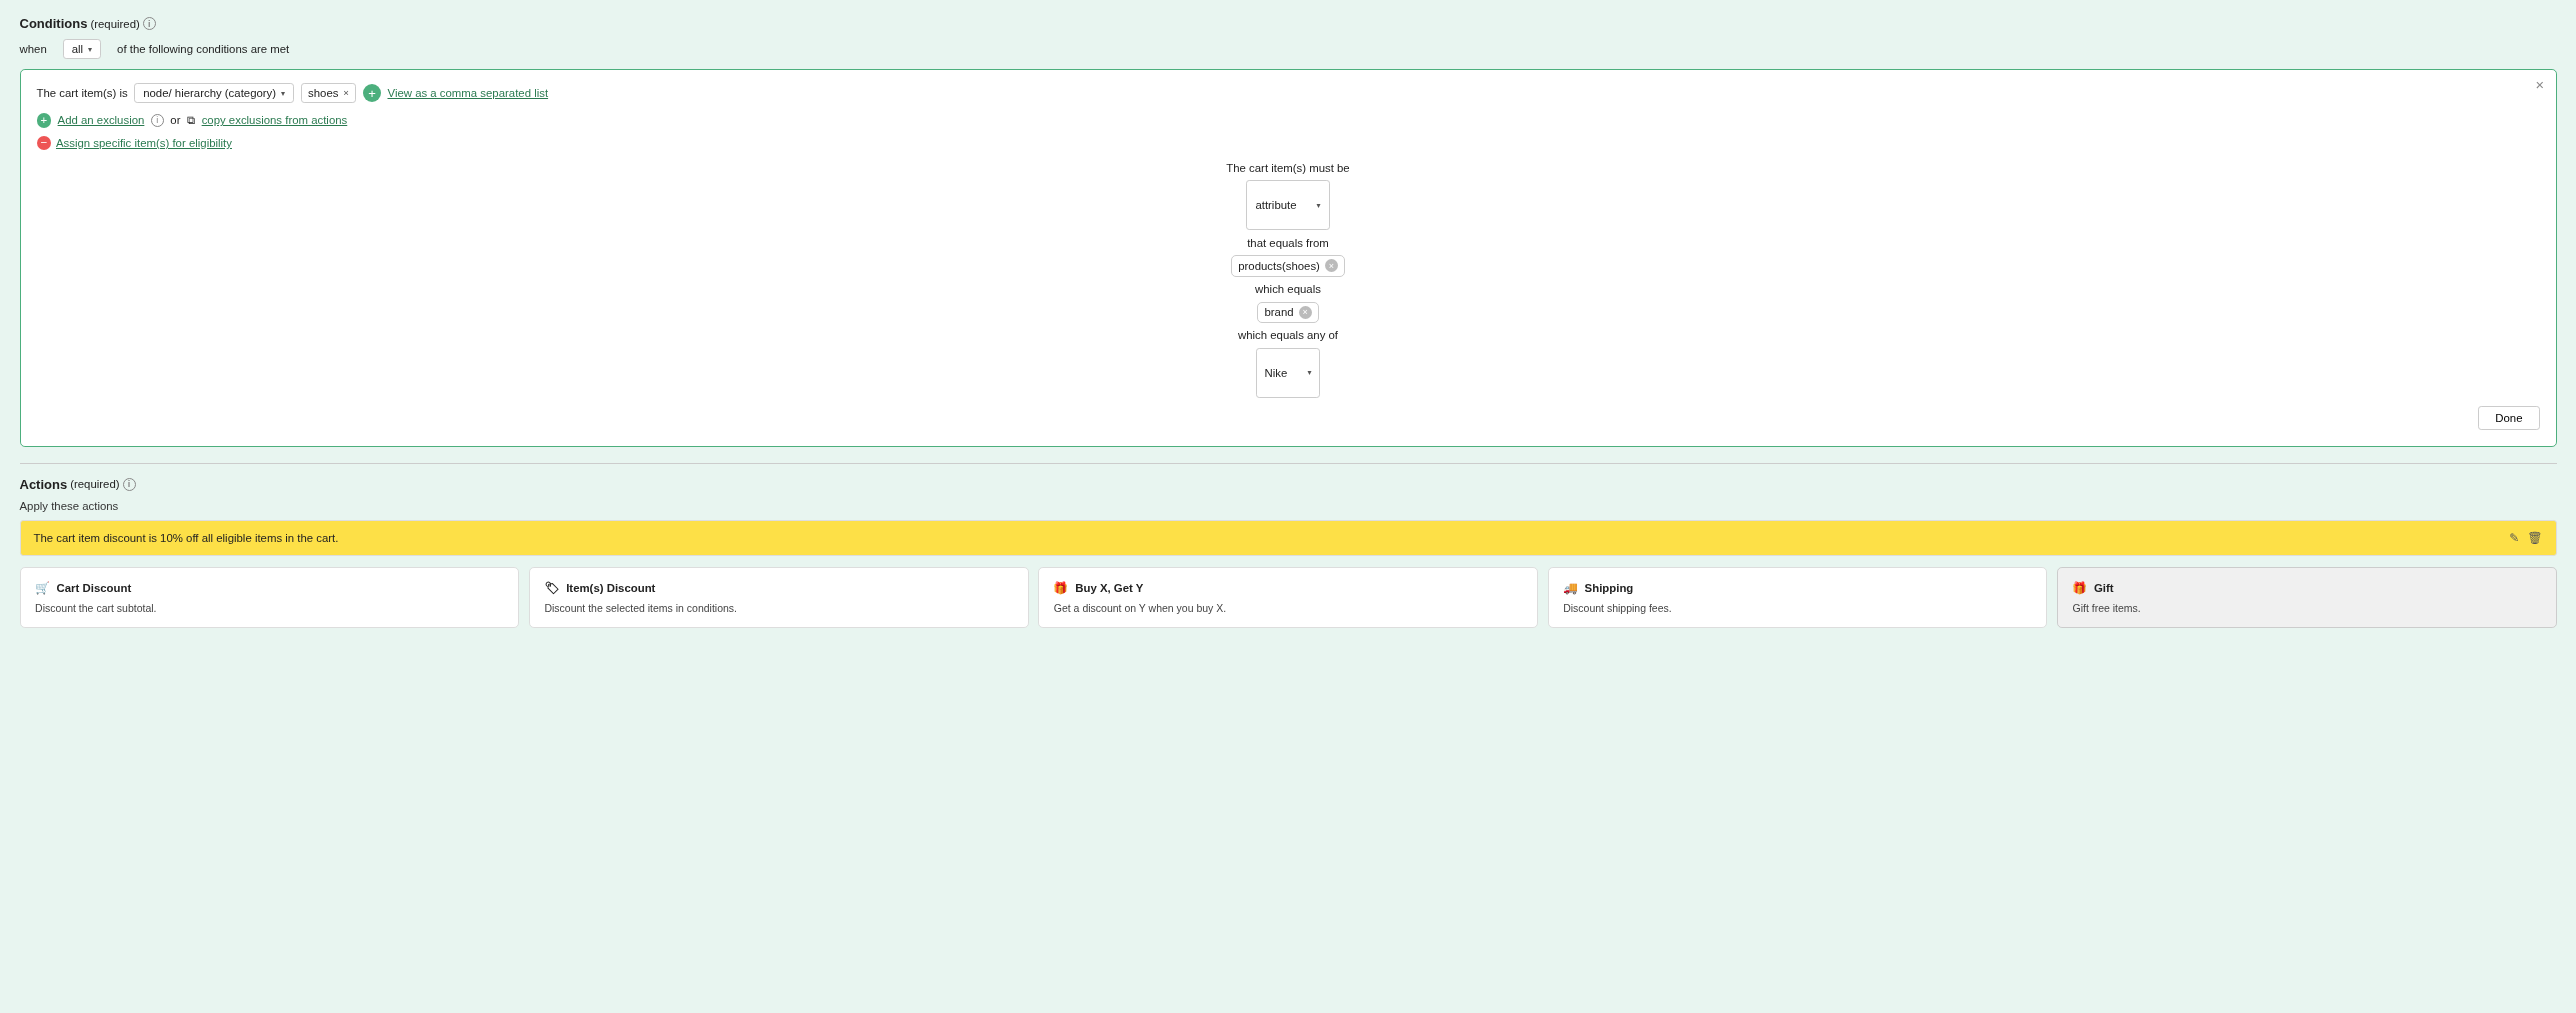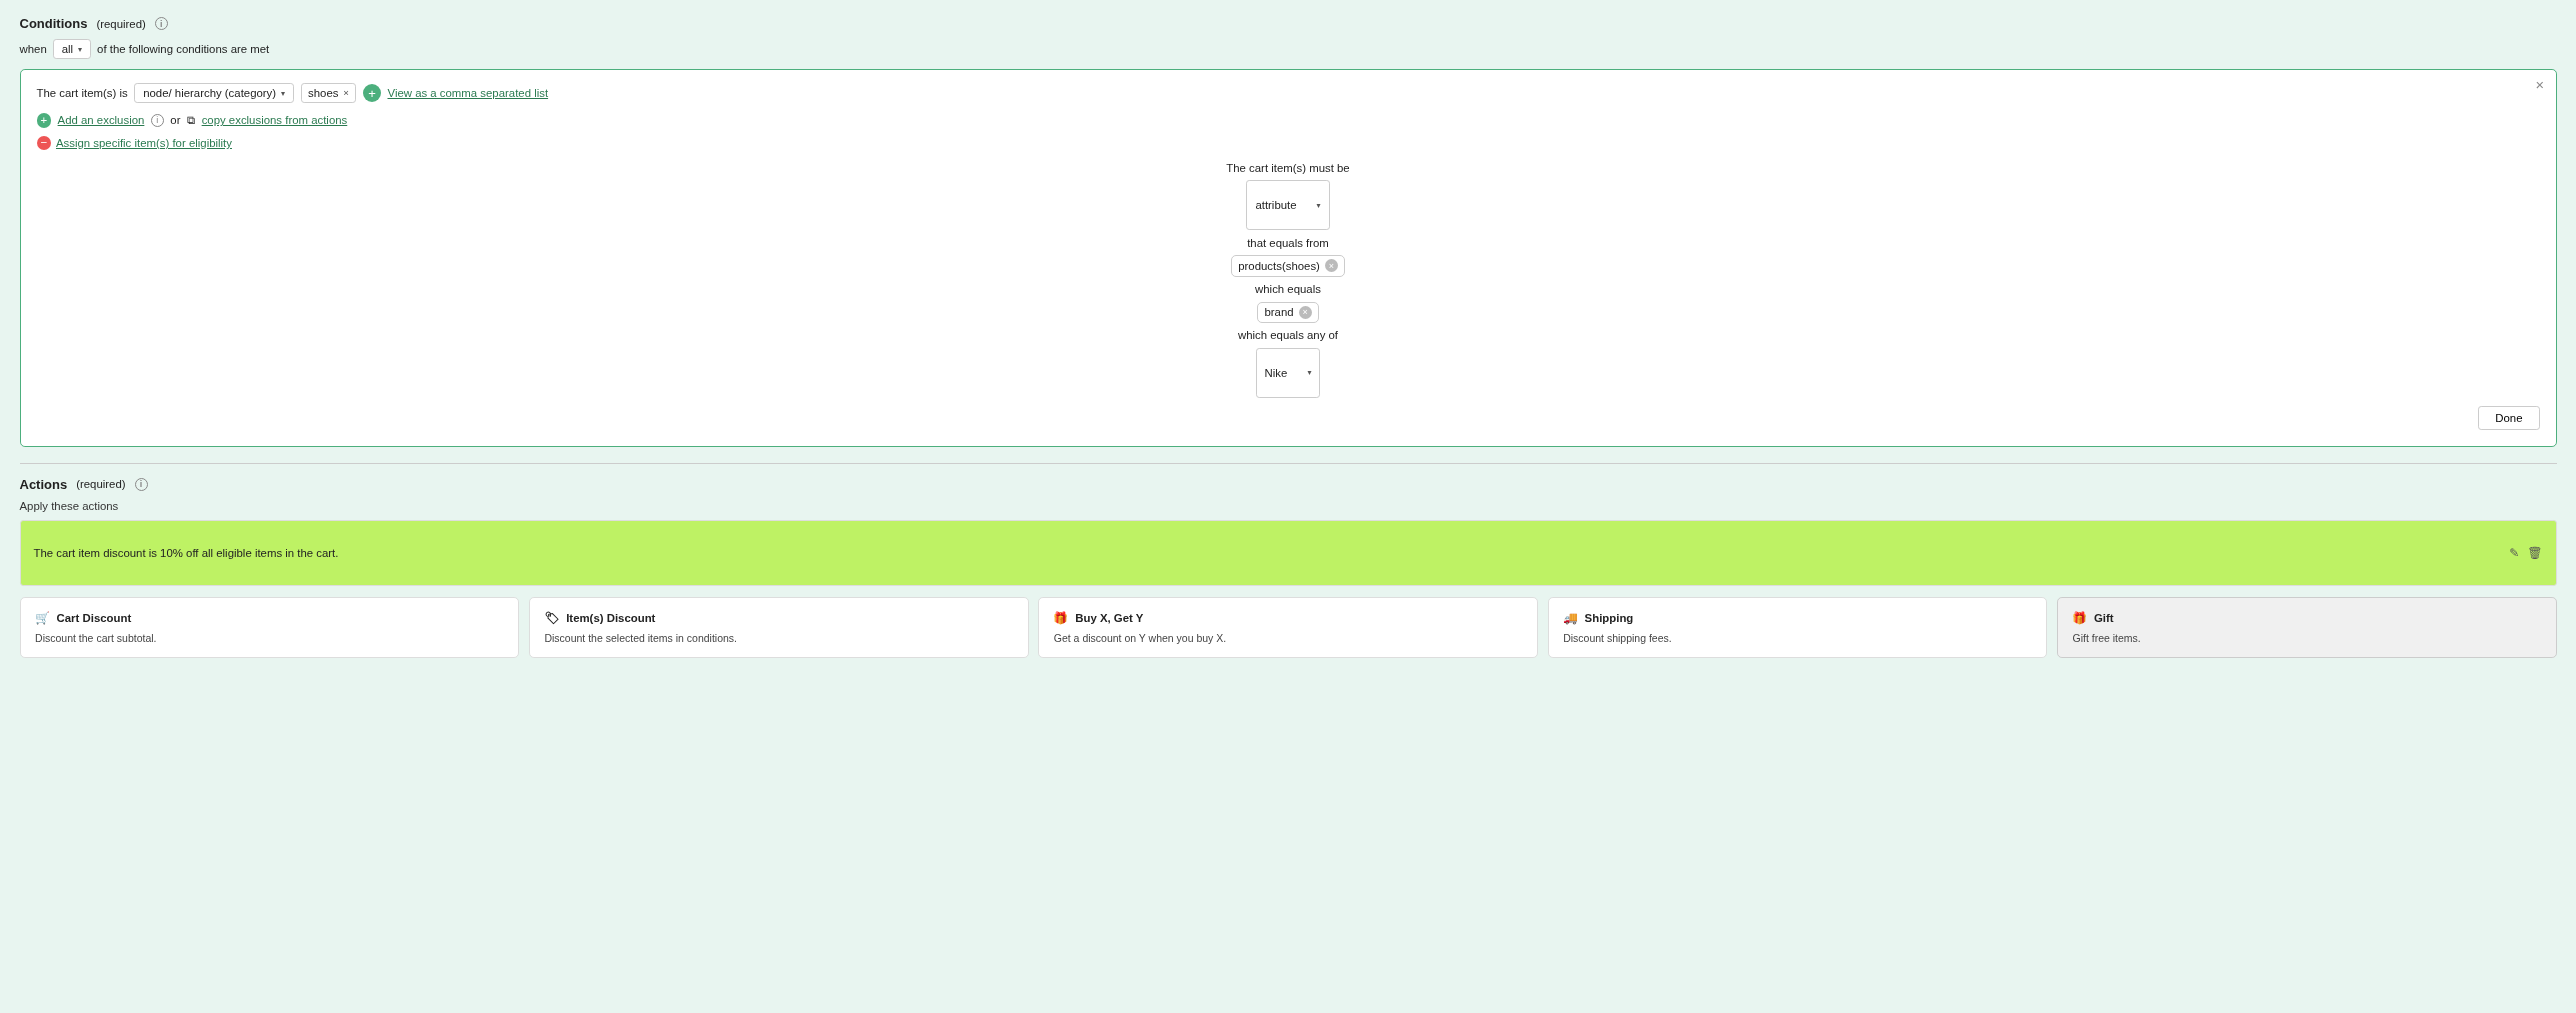--- a/index.html
+++ b/index.html
@@ -11,40 +11,40 @@
       min-height: 100vh;
       padding: 16px 19.5px;
     }
 
     .section-title {
       font-size: 13px;
       font-weight: 600;
       margin-bottom: 8px;
       display: flex;
       align-items: center;
-      gap: 9px;
+      gap: 3px;
     }
 
     .info-icon {
       width: 13px;
       height: 13px;
       border-radius: 50%;
       border: 1.2px solid #888;
       display: inline-flex;
       align-items: center;
       justify-content: center;
       font-size: 9px;
       color: #888;
       cursor: pointer;
     }
 
     .conditions-header {
       display: flex;
       align-items: center;
-      gap: 6px;
+      gap: 16px;
       margin-bottom: 9.7px;
       font-size: 11.4px;
     }
 
     .select-dropdown {
       border: 0.8px solid #ccc;
       border-radius: 3.2px;
       padding: 3.2px 8px;
       background: white;
       cursor: pointer;
@@ -272,22 +272,22 @@
 
     .apply-text {
       font-size: 11.4px;
       color: #333;
       margin-bottom: 8px;
     }
 
     .action-item-row {
       border: 0.8px solid #ddd;
       border-radius: 3.2px;
-      background: #bef264;
-      padding: 25px 13px;
+      background: #fde047;
+      padding: 10px 13px;
       display: flex;
       align-items: center;
       justify-content: space-between;
       margin-bottom: 11.4px;
     }
 
     .action-item-text {
       font-size: 11.4px;
       color: #222;
     }

